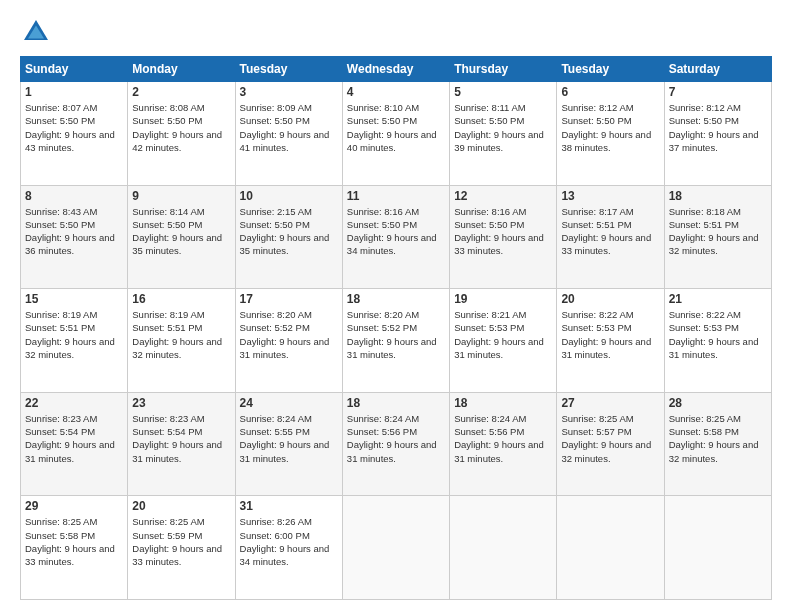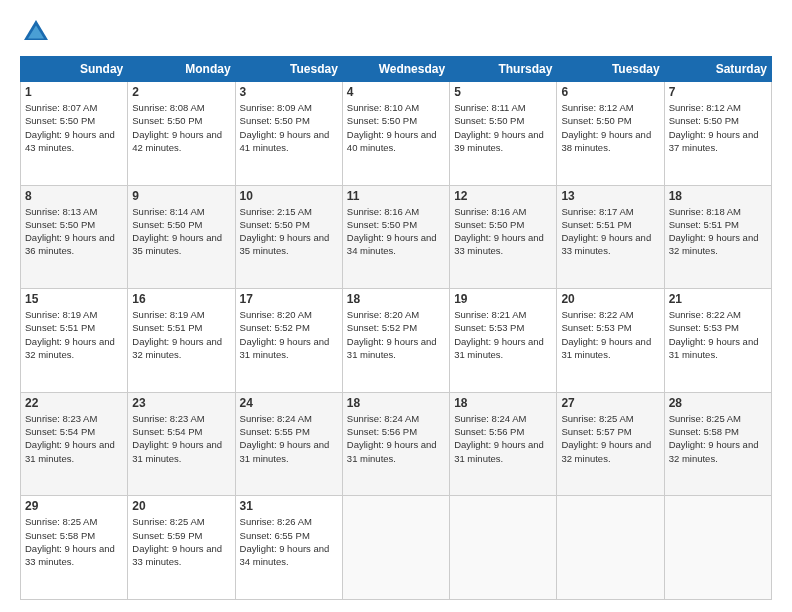--- a/index.html
+++ b/index.html
@@ -63,21 +63,21 @@
       width: 100%;
       border-collapse: collapse;
       flex: 1;
     }
     .calendar-table th {
       background-color: #1a6bb0;
       color: white;
       font-size: 12px;
       font-weight: bold;
       padding: 5px 4px;
-      text-align: right;
+      text-align: left;
       border: 1px solid #1a6bb0;
     }
     .calendar-table td {
       border: 1px solid #ccc;
       vertical-align: top;
       padding: 3px 4px;
       font-size: 9.5px;
       color: #333;
       width: calc(100% / 7);
       height: 80px;
@@ -188,21 +188,21 @@
           <span>Sunrise: 8:12 AM</span><br>
           <span>Sunset: 5:50 PM</span><br>
           <span>Daylight: 9 hours and 37 minutes.</span>
         </div>
       </td>
         </tr>
         <tr>
           <td>
         <span class="day-number">8</span>
         <div class="day-info">
-          <span>Sunrise: 8:13 AM</span><br>
+          <span>Sunrise: 8:43 AM</span><br>
           <span>Sunset: 5:50 PM</span><br>
           <span>Daylight: 9 hours and 36 minutes.</span>
         </div>
       </td>
           <td>
         <span class="day-number">9</span>
         <div class="day-info">
           <span>Sunrise: 8:14 AM</span><br>
           <span>Sunset: 5:50 PM</span><br>
           <span>Daylight: 9 hours and 35 minutes.</span>
@@ -379,21 +379,21 @@
         <div class="day-info">
           <span>Sunrise: 8:25 AM</span><br>
           <span>Sunset: 5:59 PM</span><br>
           <span>Daylight: 9 hours and 33 minutes.</span>
         </div>
       </td>
           <td>
         <span class="day-number">31</span>
         <div class="day-info">
           <span>Sunrise: 8:26 AM</span><br>
-          <span>Sunset: 6:55 PM</span><br>
+          <span>Sunset: 6:00 PM</span><br>
           <span>Daylight: 9 hours and 34 minutes.</span>
         </div>
       </td>
           <td class="empty-cell"></td>
           <td class="empty-cell"></td>
           <td class="empty-cell"></td>
           <td class="empty-cell"></td>
         </tr>
       </tbody>
   </table>

